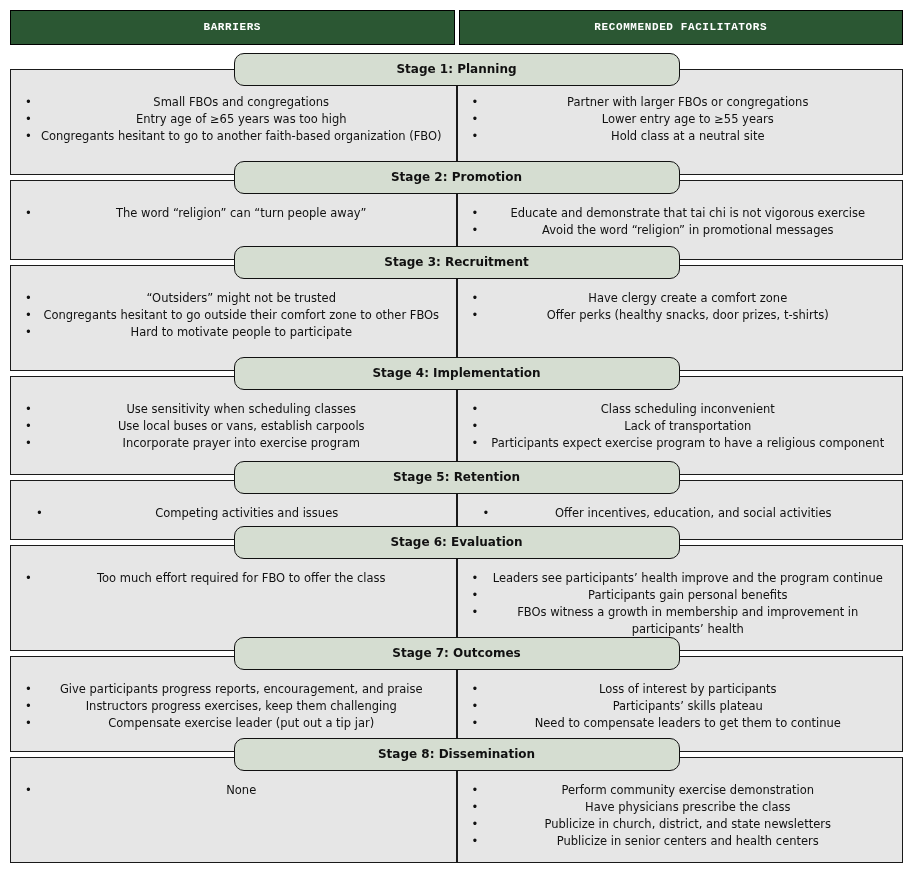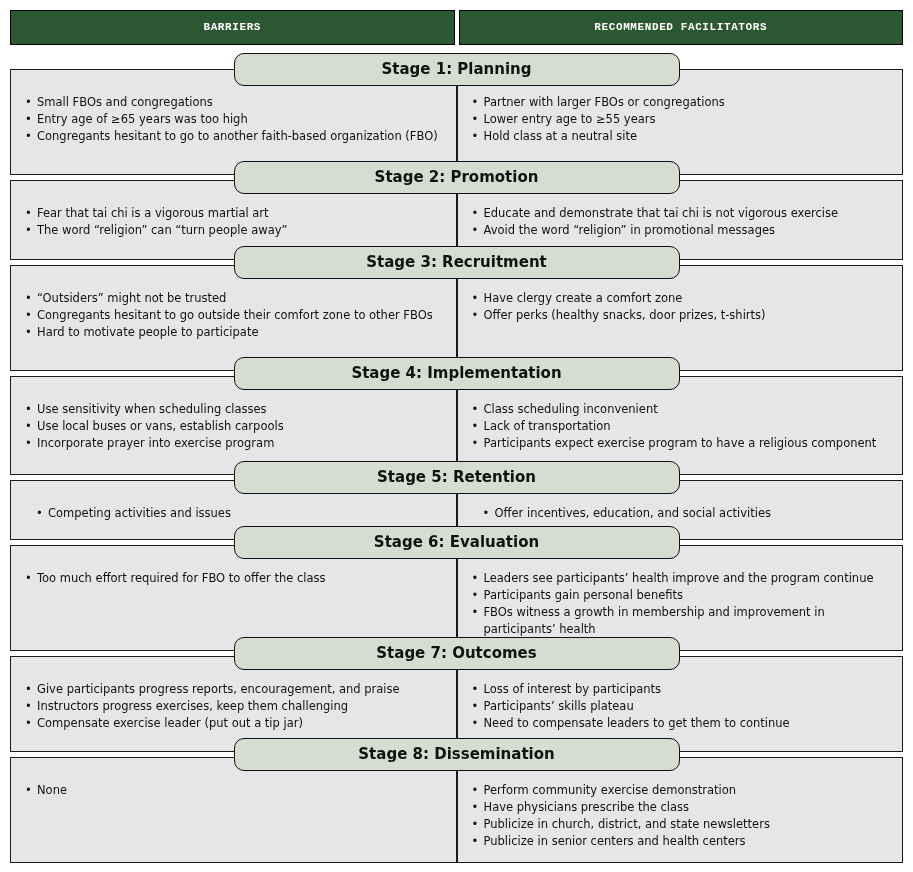--- a/index.html
+++ b/index.html
@@ -34,31 +34,32 @@
     height: 33px;
     box-sizing: border-box;
     margin: -18px auto -14px;
     position: relative;
     z-index: 3;
     background: var(--banner-bg, #d5ddd1);
     border: 1.7px solid #111;
     border-radius: 10px;
     text-align: center;
     font-weight: bold;
-    font-size: 15px;
+    font-size: 12px;
     line-height: 30px;
     color: #111;
   }
   .banner.first { margin-top: 8px; margin-bottom: -17px; }
   
   .row {
     display: flex;
     margin-bottom: 4px;
     position: relative;
     z-index: 1;
+    text-align: center;
   }
   .row:last-child { margin-bottom: 8px; }
   .panel {
     flex: 1;
     box-sizing: border-box;
     background: var(--panel-bg, #e6e6e6);
     border: 1.5px solid #1a1a1a;
     padding: 24px 10px 12px 13px;
   }
   .row.s1 .panel { min-height: 106px; }
@@ -98,21 +99,20 @@
         <li>Lower entry age to ≥55 years</li>
         <li>Hold class at a neutral site</li>
       </ul>
     </div>
   </div>
 
   <div class="banner">Stage 2: Promotion</div>
   <div class="row s2">
     <div class="panel">
       <ul class="bullets">
-        <li>Fear that tai chi is a vigorous martial art</li>
         <li>The word “religion” can “turn people away”</li>
       </ul>
     </div>
     <div class="panel">
       <ul class="bullets">
         <li>Educate and demonstrate that tai chi is not vigorous exercise</li>
         <li>Avoid the word “religion” in promotional messages</li>
       </ul>
     </div>
   </div>

